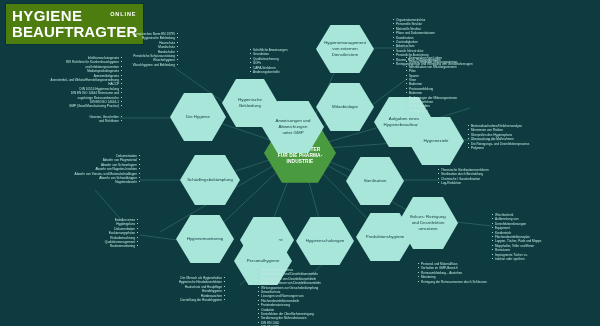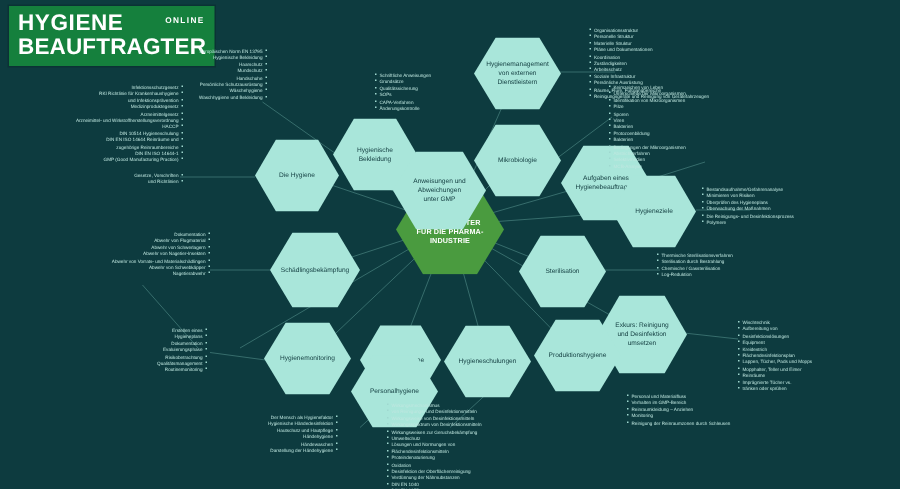--- a/index.html
+++ b/index.html
@@ -9,21 +9,21 @@
     background:#0d3b3f;
     font-family:"Liberation Sans",sans-serif;
     color:#cfeee9;
   }
   #canvas{position:absolute;inset:0;}
   svg.lines{position:absolute;left:0;top:0;width:600px;height:326px;overflow:visible;}
 
   
   .logo{
     position:absolute;left:6px;top:4px;
-    background:#15803d;
+    background:#4d7c0f;
     padding:4px 6px 5px 6px;
     line-height:1;
     box-shadow:0 0 0 1px rgba(0,0,0,.15);
   }
   .logo .l1{
     display:block;color:#ffffff;font-weight:bold;
     font-size:15px;letter-spacing:.4px;
   }
   .logo .l2{
     display:block;color:#ffffff;font-weight:bold;

